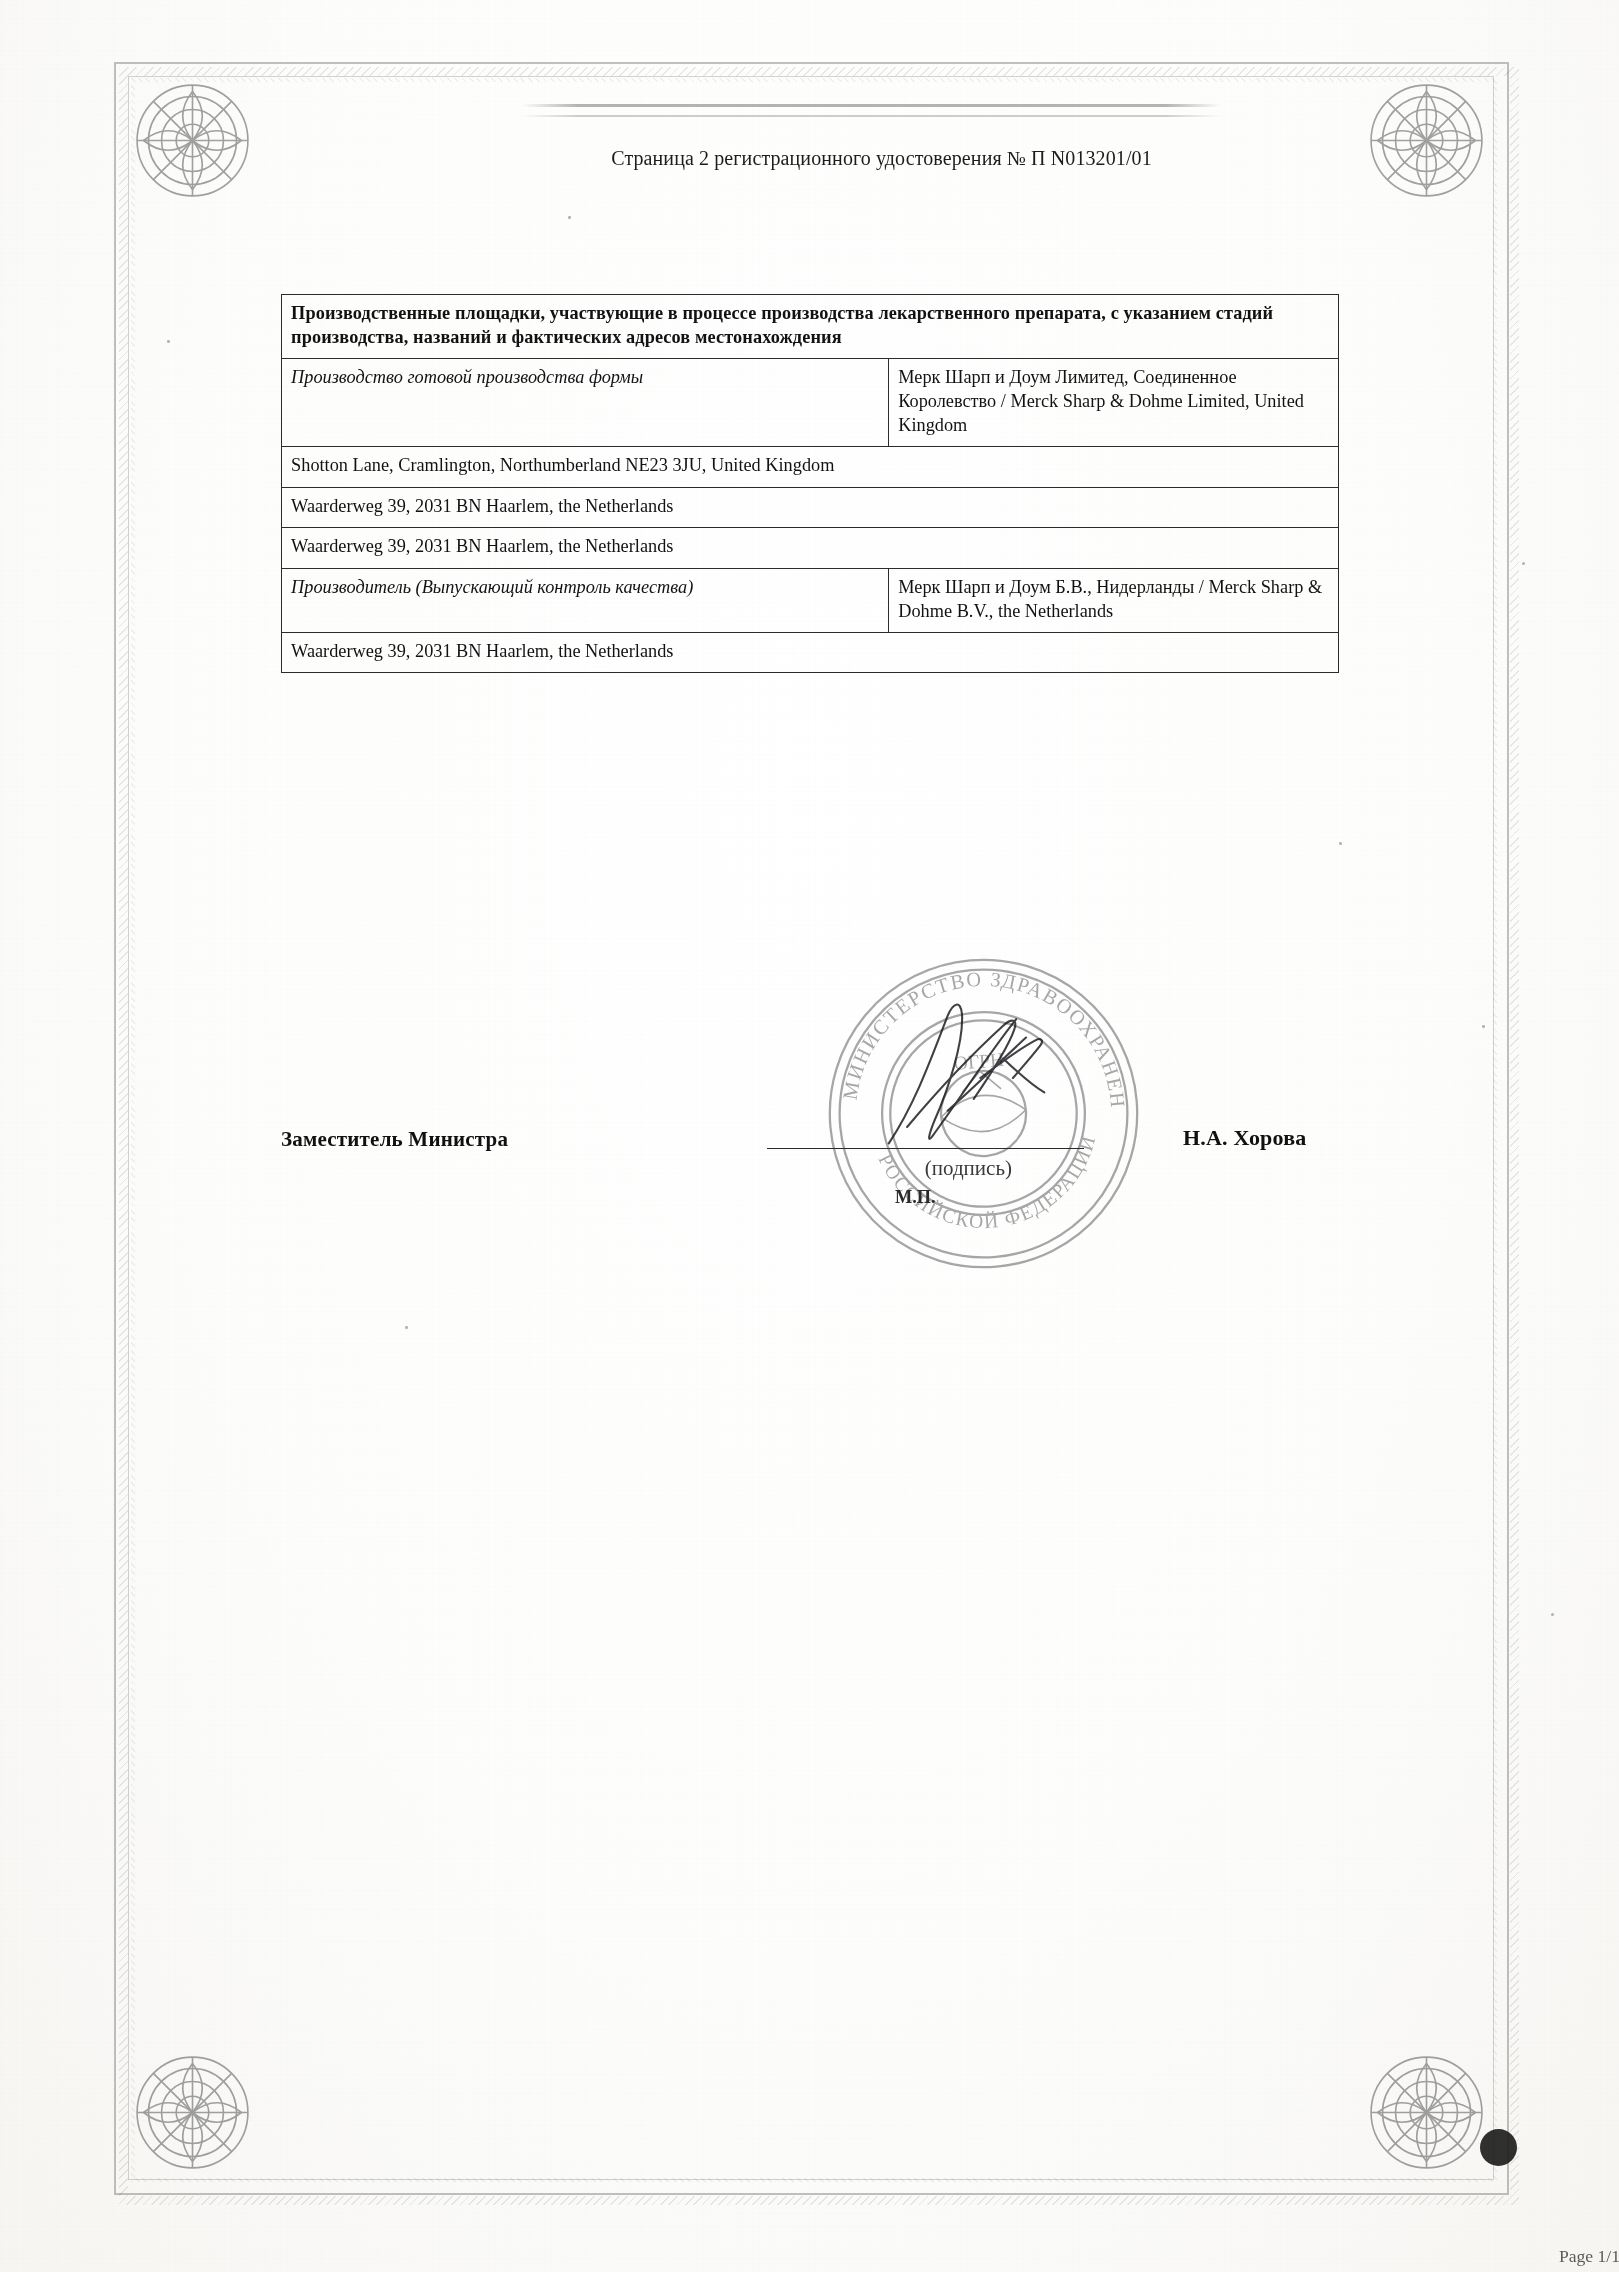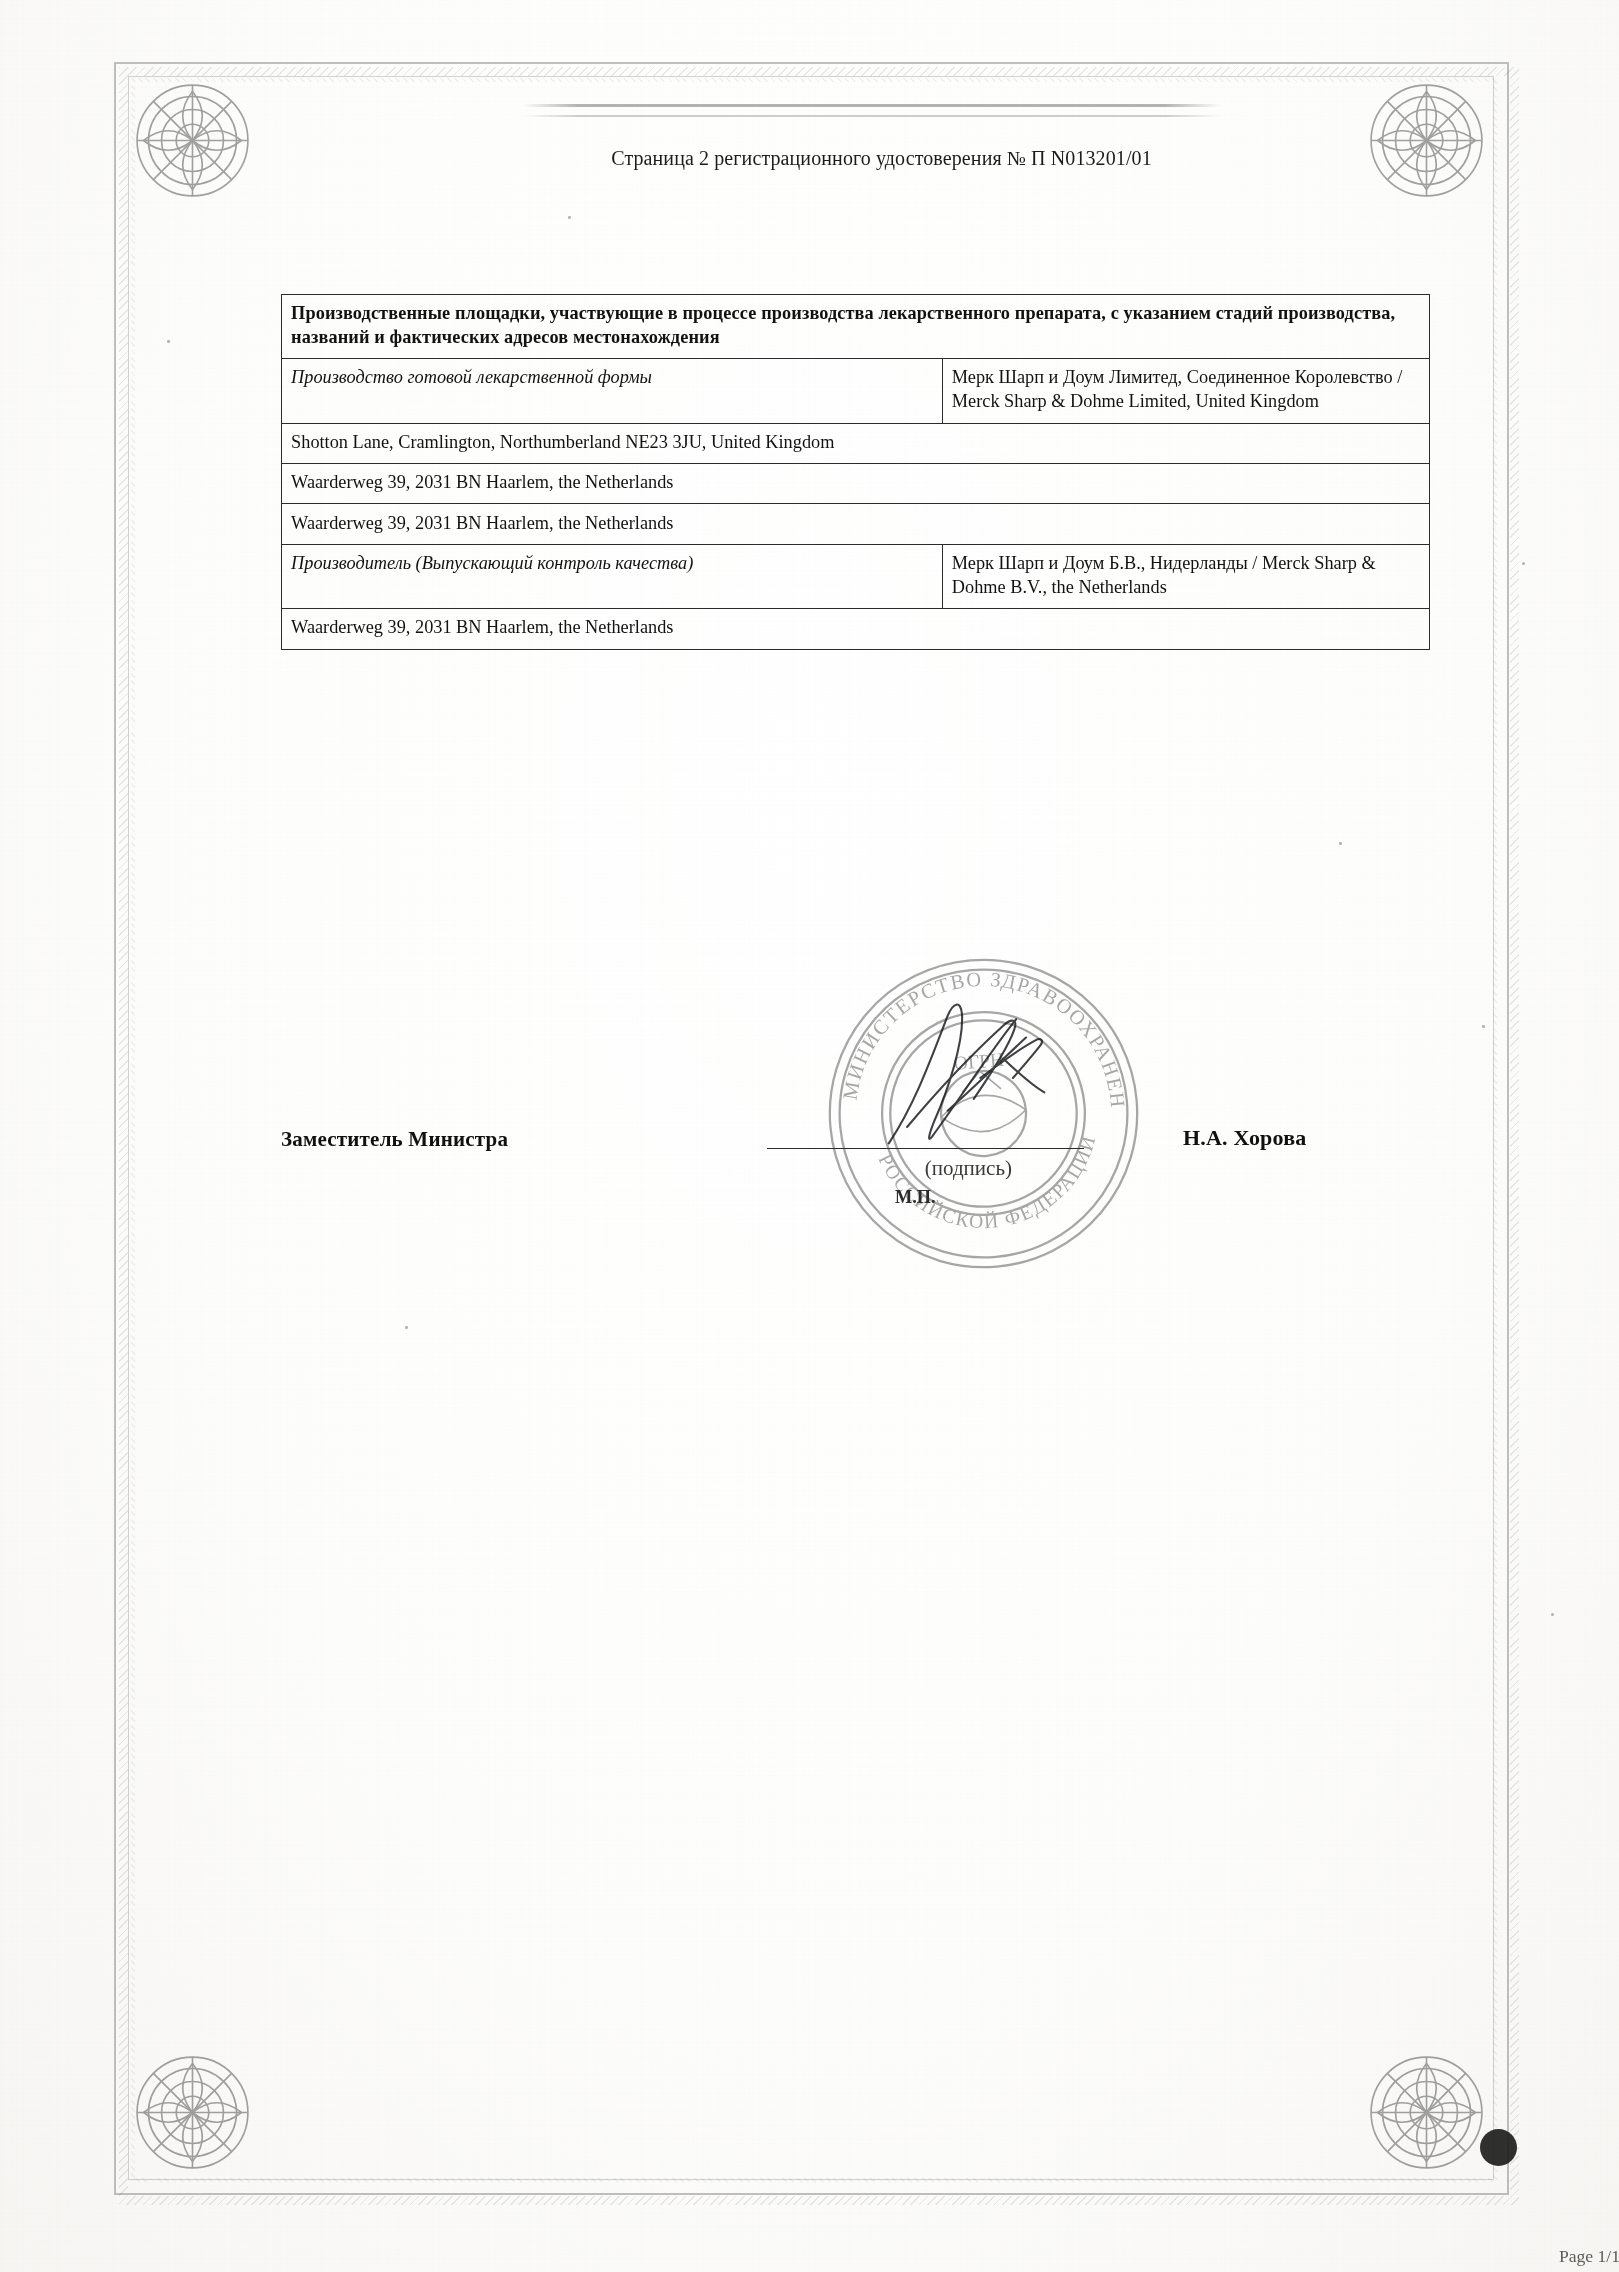--- a/index.html
+++ b/index.html
@@ -119,21 +119,21 @@
     background: linear-gradient(90deg, rgba(60,60,60,.0) 0%, rgba(60,60,60,.55) 8%, rgba(60,60,60,.55) 92%, rgba(60,60,60,0) 100%);
     opacity: .7;
   }
   .header-rule.r2 { top: 115px; height: 2px; opacity: .45; }
 
   
   .doc-table {
     position: absolute;
     left: 281px;
     top: 294px;
-    width: 1149px;
+    width: 1058px;
     border-collapse: collapse;
     font-size: 18.3px;
     color: #121212;
   }
   .doc-table td {
     border: 1.3px solid #2b2b2b;
     padding: 7.2px 9.1px 8.5px 9.1px;
     vertical-align: top;
     line-height: 1.30;
   }
@@ -318,21 +318,21 @@
 <div class="header-rule r2"></div>
 <div class="header-line">Страница 2 регистрационного удостоверения № П N013201/01</div>
 
 <table class="doc-table">
   <tbody>
     <tr>
       <td class="title-cell" colspan="2">Производственные площадки, участвующие в процессе производства лекарственного препарата, с указанием стадий производства, названий и фактических адресов местонахождения</td>
     </tr>
 
     <tr>
-      <td class="stage">Производство готовой лекарственной формы</td>
+      <td class="stage">Производство готовой производства формы</td>
       <td class="party">Мерк Шарп и Доум Лимитед, Соединенное Королевство / Merck Sharp &amp; Dohme Limited, United Kingdom</td>
     </tr>
     <tr>
       <td class="addr" colspan="2">Shotton Lane, Cramlington, Northumberland NE23 3JU, United Kingdom</td>
     </tr>
 
     <tr>
       <td class="addr" colspan="2">Waarderweg 39, 2031 BN Haarlem, the Netherlands</td>
     </tr>
 

